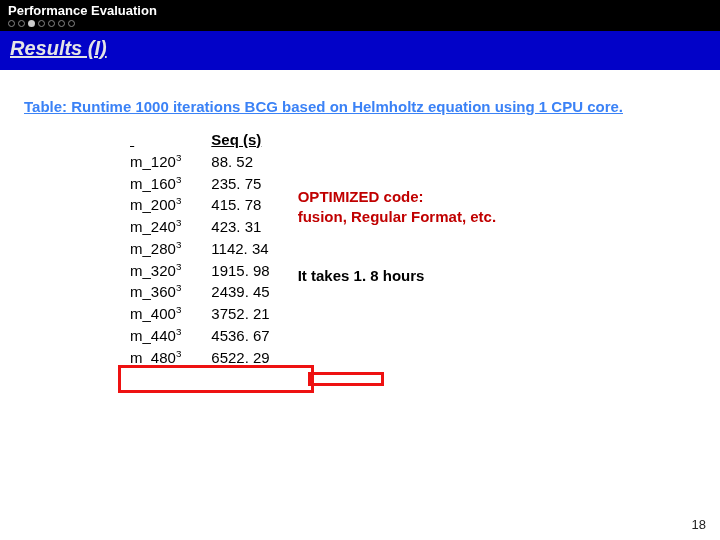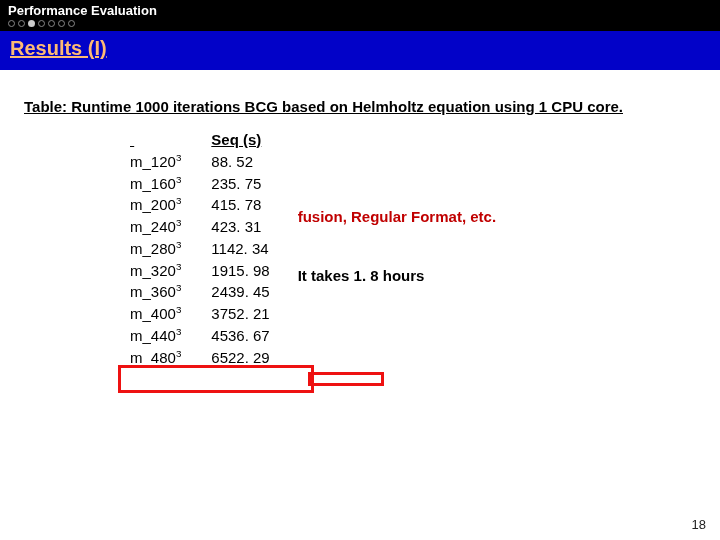--- a/index.html
+++ b/index.html
@@ -3,22 +3,22 @@
 <meta charset="utf-8">
 <style>
   html,body{margin:0;padding:0}
   body{width:720px;height:540px;font-family:"Segoe UI",Arial,sans-serif;background:#fff;position:relative;overflow:hidden;font-size:14px;color:#000}
   .hdr-top{background:#000;color:#fff;padding:3px 8px 2px;font-weight:700;font-size:13px;}
   .dots{background:#000;padding:0 8px 4px;display:flex;gap:3px;align-items:center}
   .dot{width:7px;height:7px;border-radius:50%;box-sizing:border-box}
   .dot-o{border:1px solid #888}
   .dot-f{background:#ccc}
   .hdr-band{background:#0202c8;padding:6px 10px 10px}
-  .hdr-band span{color:#fdba74;font-weight:700;font-size:20px;text-decoration:underline}
-  .caption{color:#000000;font-weight:700;text-decoration:underline;padding:28px 24px 14px;font-size:15px}
+  .hdr-band span{color:#e5e5e5;font-weight:700;font-style:italic;font-size:20px;text-decoration:underline}
+  .caption{color:#3b82f6;font-weight:700;text-decoration:underline;padding:28px 24px 14px;font-size:15px}
   .content{display:flex;gap:28px;padding:0 60px 0 130px;align-items:flex-start}
   .tbl{display:flex;gap:30px;font-size:15px;line-height:1.45;font-weight:500}
   .col{display:flex;flex-direction:column}
   .col-h{text-decoration:underline;font-weight:700;}
   .col .v{text-align:left;white-space:pre}
   .col .l{text-align:left;white-space:nowrap}
   sup{font-size:.65em}
   .side{display:flex;flex-direction:column;gap:38px;padding-top:58px;font-weight:700;font-size:15px;line-height:1.35}
   .note1{color:#c00000}
   .note2{color:#000}
@@ -69,21 +69,21 @@
       <span class="v">1915. 98</span>
       <span class="v">2439. 45</span>
       <span class="v">3752. 21</span>
       <span class="v">4536. 67</span>
       <span class="v">6522. 29</span>
     </div>
   </div>
 
   <div class="side">
     <div class="note1">
-      <br>
+      <span>OPTIMIZED code:</span><br>
       <span>fusion, Regular Format, etc.</span>
     </div>
     <div class="note2">It takes 1. 8 hours</div>
   </div>
 </div>
 
 <div class="redbox" style="left:118px;top:365px;width:190px;height:22px"></div>
 <div class="redbox" style="left:308px;top:372px;width:70px;height:8px"></div>
 
 <div class="pgnum">18</div>

